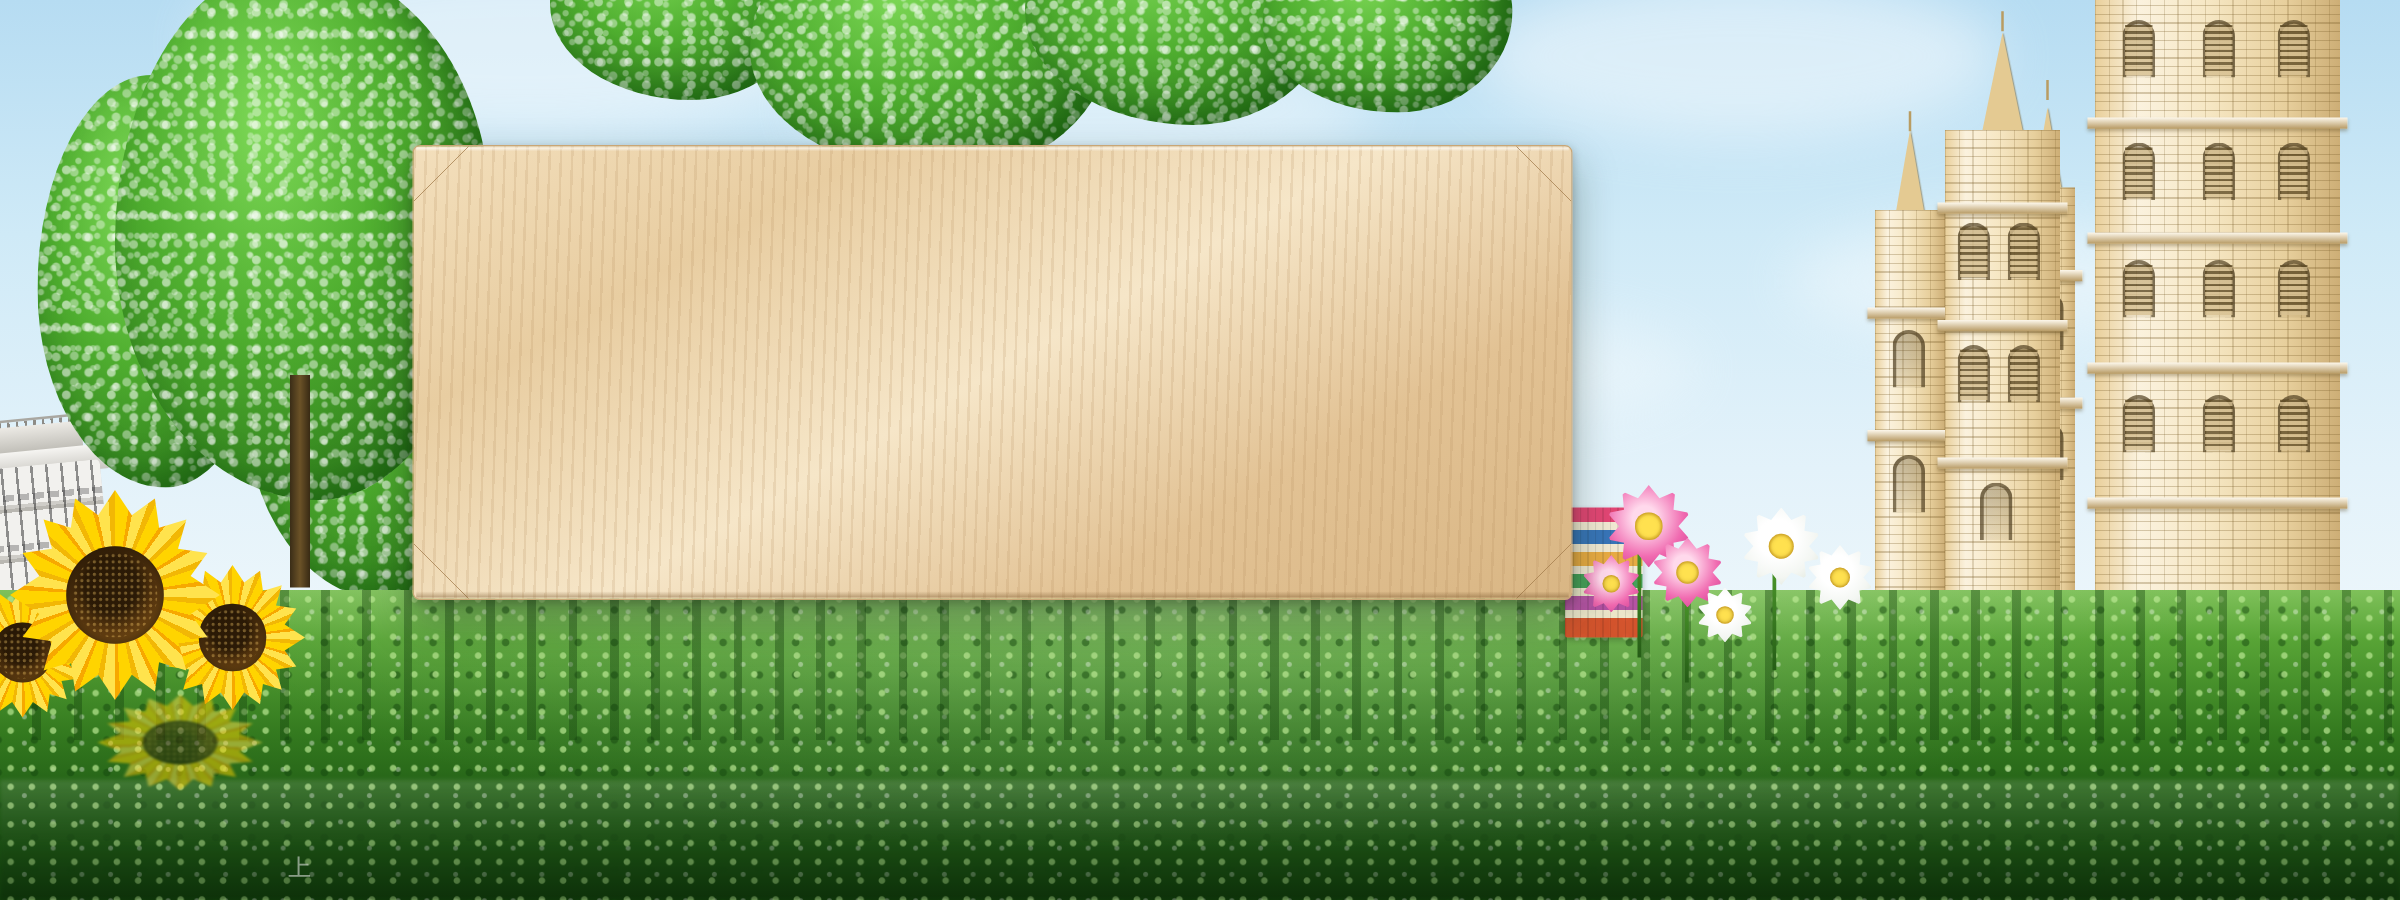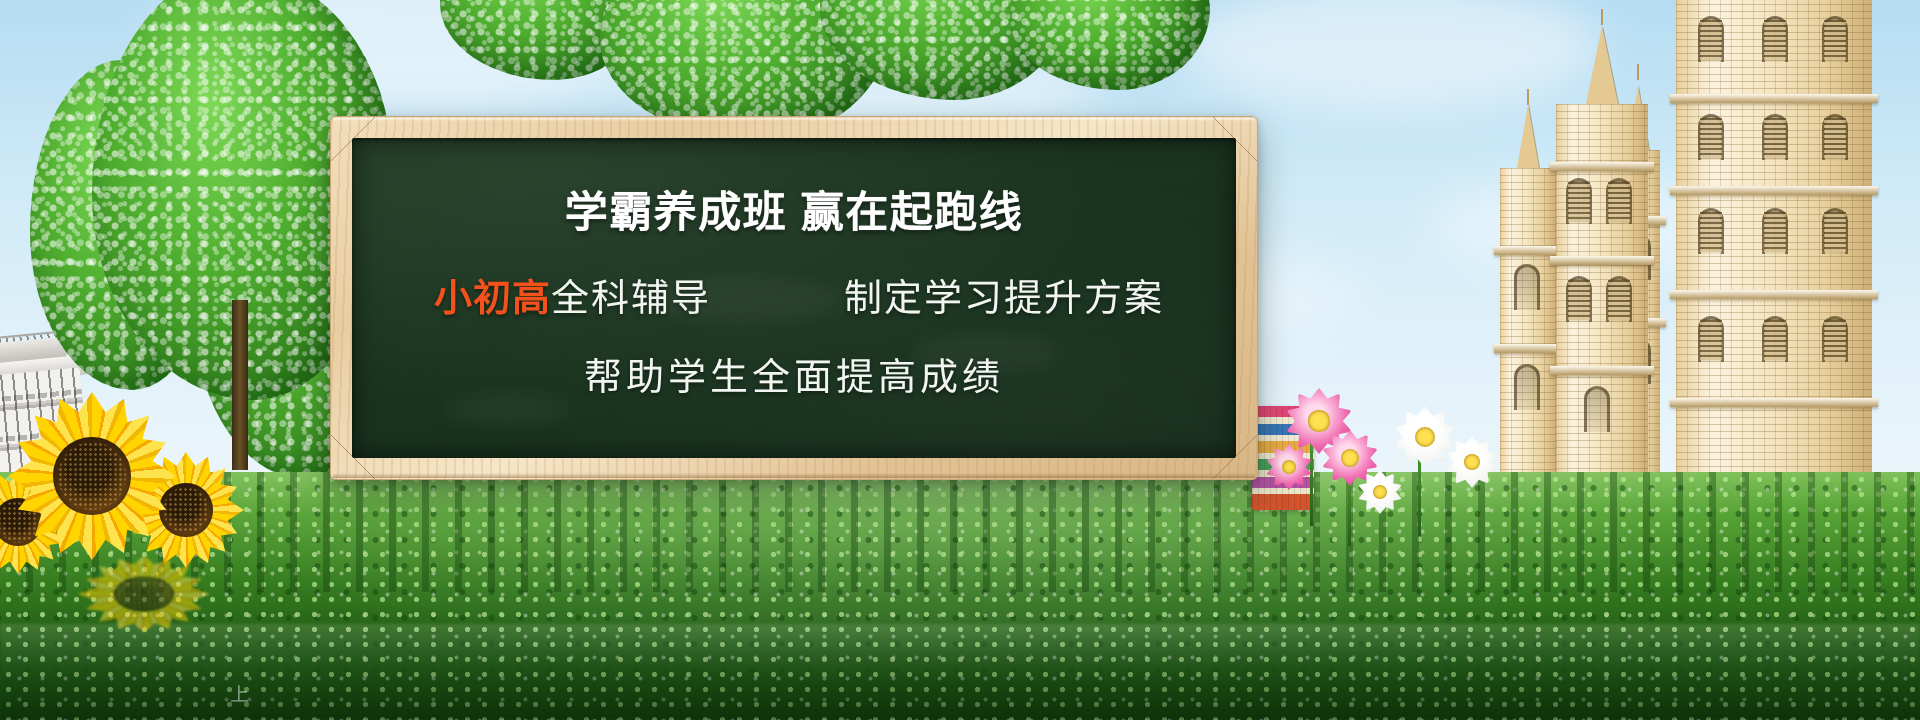--- a/index.html
+++ b/index.html
@@ -496,39 +496,17 @@
   <div id="board">
     <div id="frame">
       <div class="hl-top"></div>
       <div class="seam s-tl"></div>
       <div class="seam s-tr"></div>
       <div class="seam s-bl"></div>
       <div class="seam s-br"></div>
       <div class="sh-bot"></div>
     </div>
 
-    <div id="slate">
-      <div class="smudge m1"></div>
-      <div class="smudge m2"></div>
-      <div class="smudge m3"></div>
-
-      <div id="board-text">
-
-        <div class="headline">学霸养成班 赢在起跑线</div>
-
-        <div class="row2">
-          <div>
-            <span class="subline accent">小初高</span><span class="subline">全科辅导</span>
-          </div>
-          <div class="subline">制定学习提升方案</div>
-        </div>
-
-        <div class="row3">
-          <span class="subline">帮助学生全面提高成绩</span>
-        </div>
-
-      </div>
-    </div>
   </div>
 
   <div id="mark">上</div>
 
 </div>
 
 </body></html>

